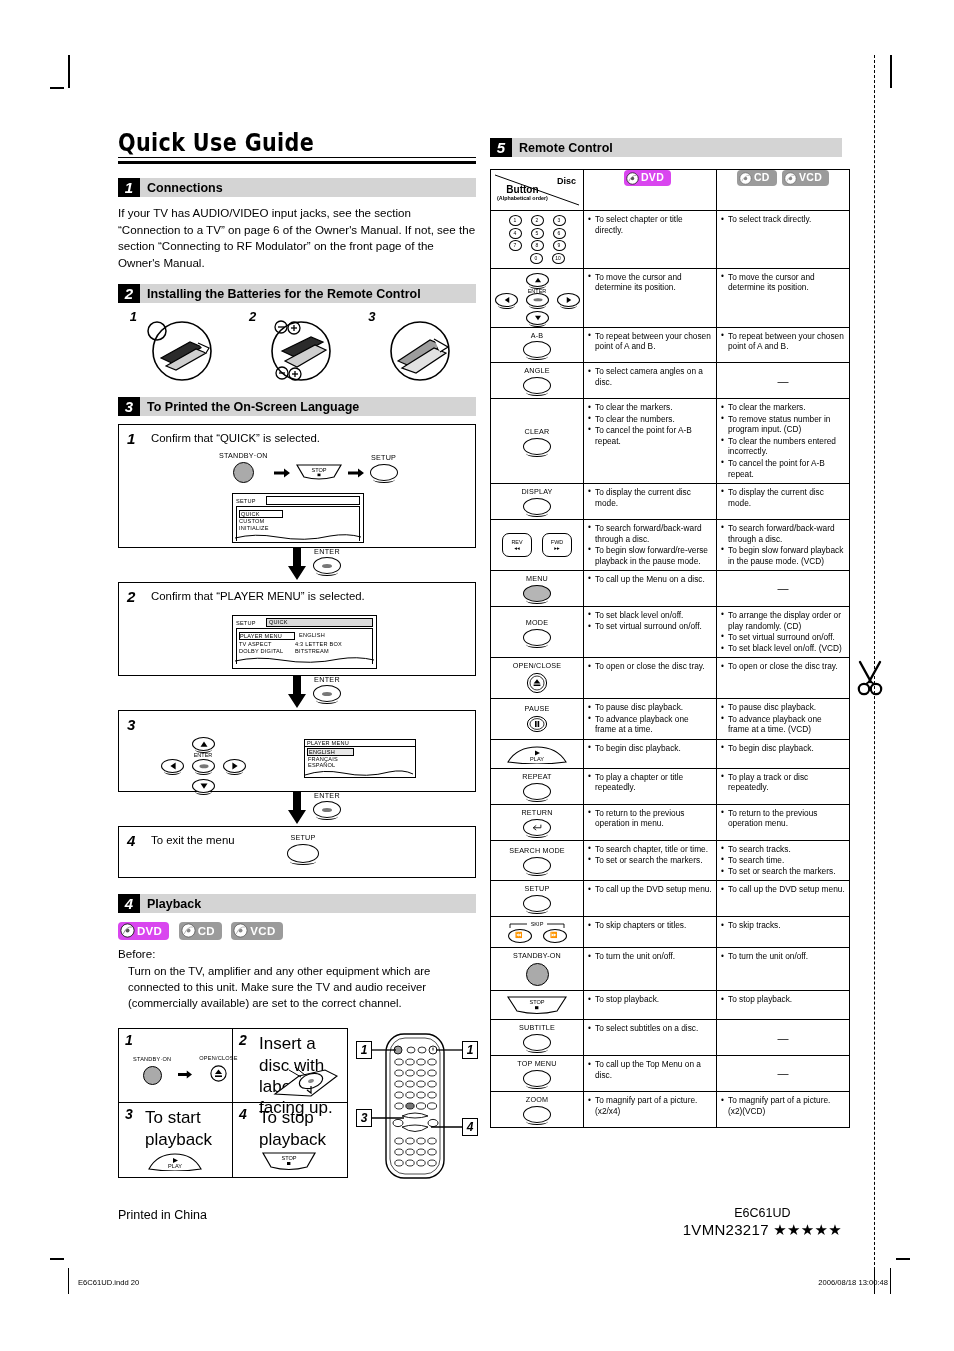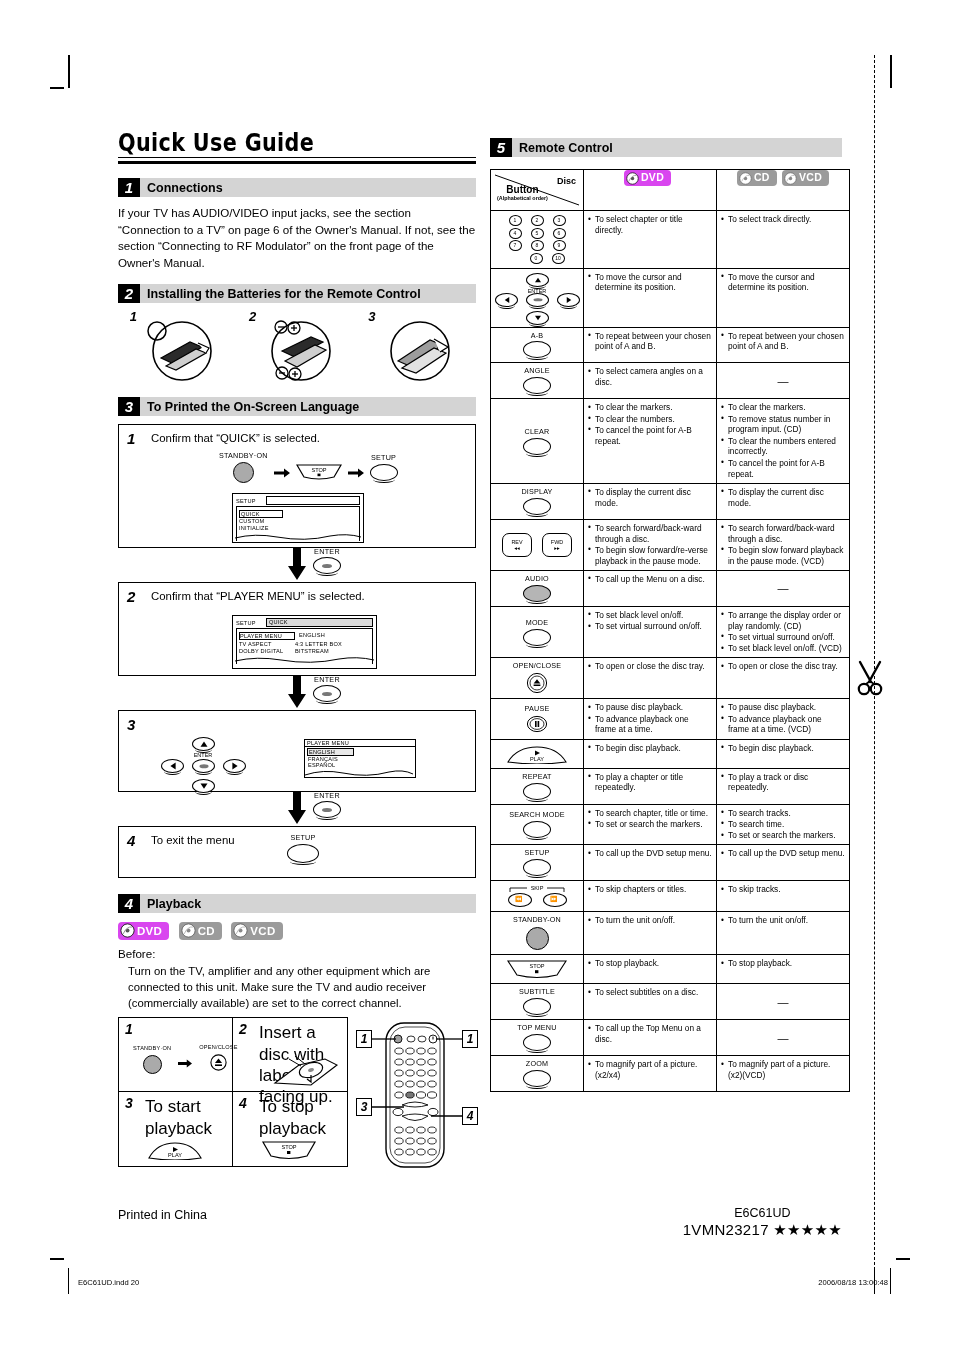--- a/index.html
+++ b/index.html
@@ -434,21 +434,21 @@
               <ellipse cx="7.5" cy="7.5" rx="6.6" ry="6.6" fill="#fff" stroke="#555" stroke-width=".8"></ellipse>
               <ellipse cx="7.5" cy="7.5" rx="2" ry="2" fill="#888"></ellipse>
               <path d="M3,11 Q7,3 12,4" stroke="#bbb" stroke-width="1" fill="none"></path>
             </svg>
         </span>
           <span>VCD</span>
       </span>
     </div>
 
     <div class="body-text" style="margin-bottom:1px;font-size:11.6px;">Before:</div>
-    <div class="body-text" style="margin-left:10px;margin-bottom:6px;font-size:11.3px;">Turn on the TV, amplifier and any other equipment which are connected to this unit. Make sure the TV and audio receiver (commercially available) are set to the correct channel.</div>
+    <div class="body-text" style="margin-left:10px;margin-bottom:17px;font-size:11.3px;">Turn on the TV, amplifier and any other equipment which are connected to this unit. Make sure the TV and audio receiver (commercially available) are set to the correct channel.</div>
 
     <div class="pb-wrap">
       <div class="pb-grid">
         <div class="pb-r">
           <div class="pb-c">
             <span class="n">1</span>
             <div style="position:absolute;left:14px;top:26px;display:flex;align-items:center;gap:7px;">
               <div style="text-align:center;">
                 <span class="btn-lbl" style="font-size:5.6px;">STANDBY·ON</span>
                 <div class="circ-grey" style="margin-top:3px;width:17px;height:17px;"></div>
@@ -796,21 +796,21 @@
             </td>
             <td class="desc" style="">
               <ul>
                 <li>To search forward/back-ward through a disc.</li>
                 <li>To begin slow forward playback in the pause mode. (VCD)</li>
               </ul>
             </td>
           </tr>
           <tr>
             <td class="btncell">
-              <span class="btn-lbl">AUDIO</span>
+              <span class="btn-lbl">MENU</span>
               <div class="oval filled" style="margin-top:2px;"></div>
             </td>
             <td class="desc">
               <ul>
                 <li>To call up the Menu on a disc.</li>
               </ul>
             </td>
             <td class="desc dashcell" style="vertical-align:middle;">
               <div class="dashcell">—</div>
             </td>
@@ -903,20 +903,40 @@
               <div class="oval" style="margin-top:2px;"></div>
             </td>
             <td class="desc">
               <ul>
                 <li>To play a chapter or title repeatedly.</li>
               </ul>
             </td>
             <td class="desc" style="">
               <ul>
                 <li>To play a track or disc repeatedly.</li>
+              </ul>
+            </td>
+          </tr>
+          <tr>
+            <td class="btncell">
+              <span class="btn-lbl">RETURN</span>
+              <div class="oval" style="margin-top:2px;">
+                <svg viewBox="0 0 18 10" width="14" height="8" style="position:absolute;left:50%;top:50%;transform:translate(-50%,-50%);">
+                  <path d="M14,2 L14,6 L5,6 M8,3 L4,6 L8,9" stroke="#000" stroke-width="1.1" fill="none"></path>
+                </svg>
+              </div>
+            </td>
+            <td class="desc">
+              <ul>
+                <li>To return to the previous operation in menu.</li>
+              </ul>
+            </td>
+            <td class="desc" style="">
+              <ul>
+                <li>To return to the previous operation menu.</li>
               </ul>
             </td>
           </tr>
           <tr>
             <td class="btncell">
               <span class="btn-lbl">SEARCH MODE</span>
               <div class="oval" style="margin-top:2px;"></div>
             </td>
             <td class="desc">
               <ul>

